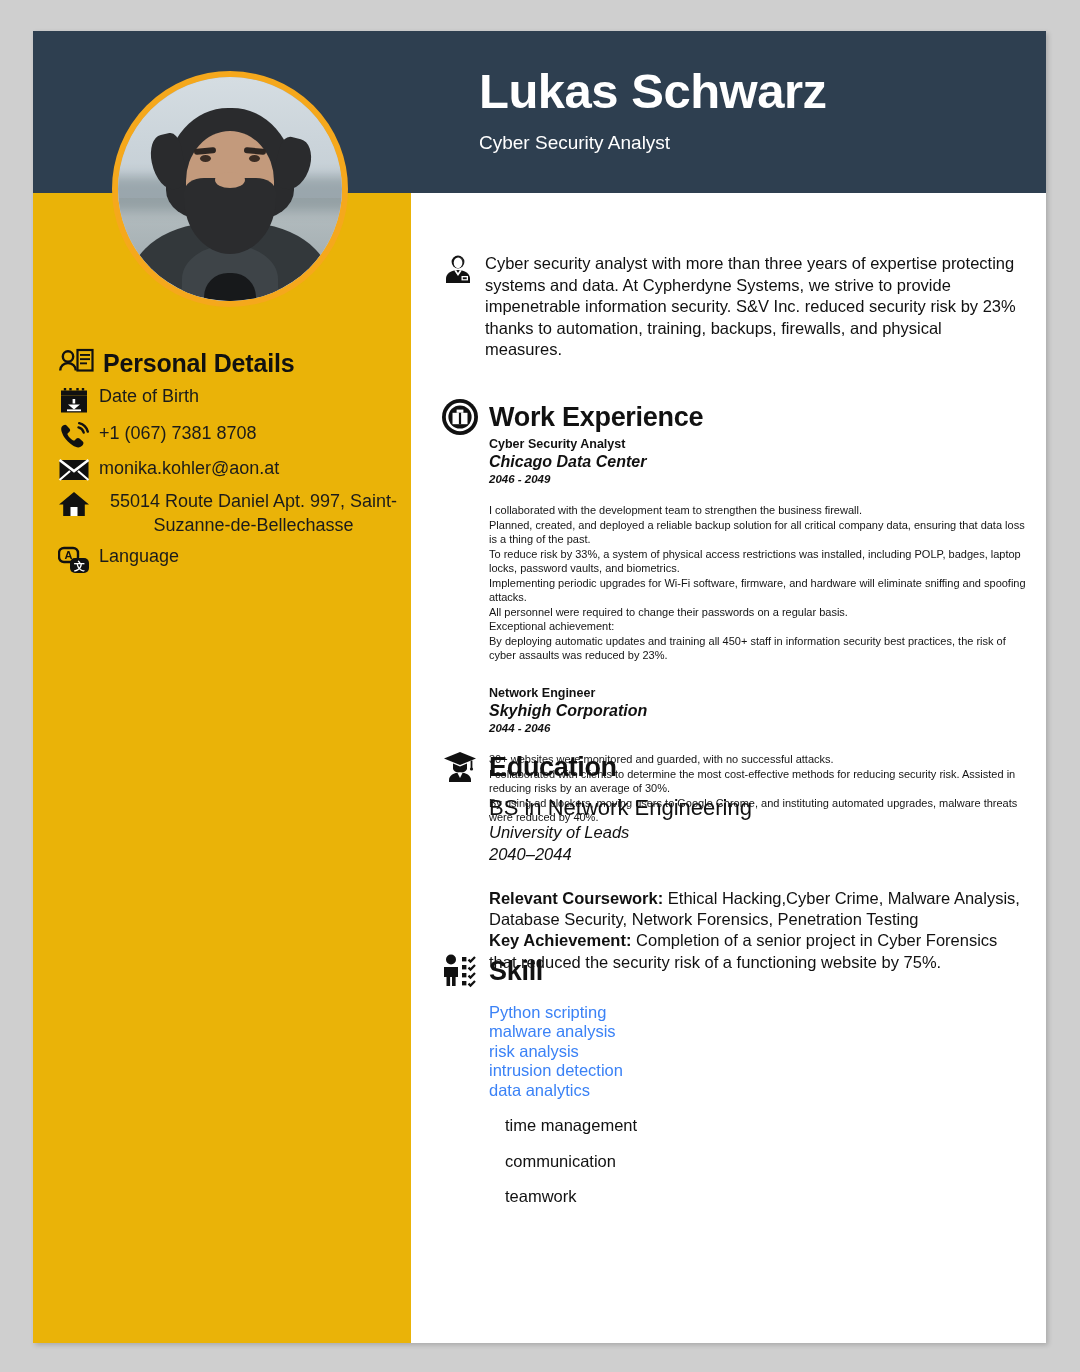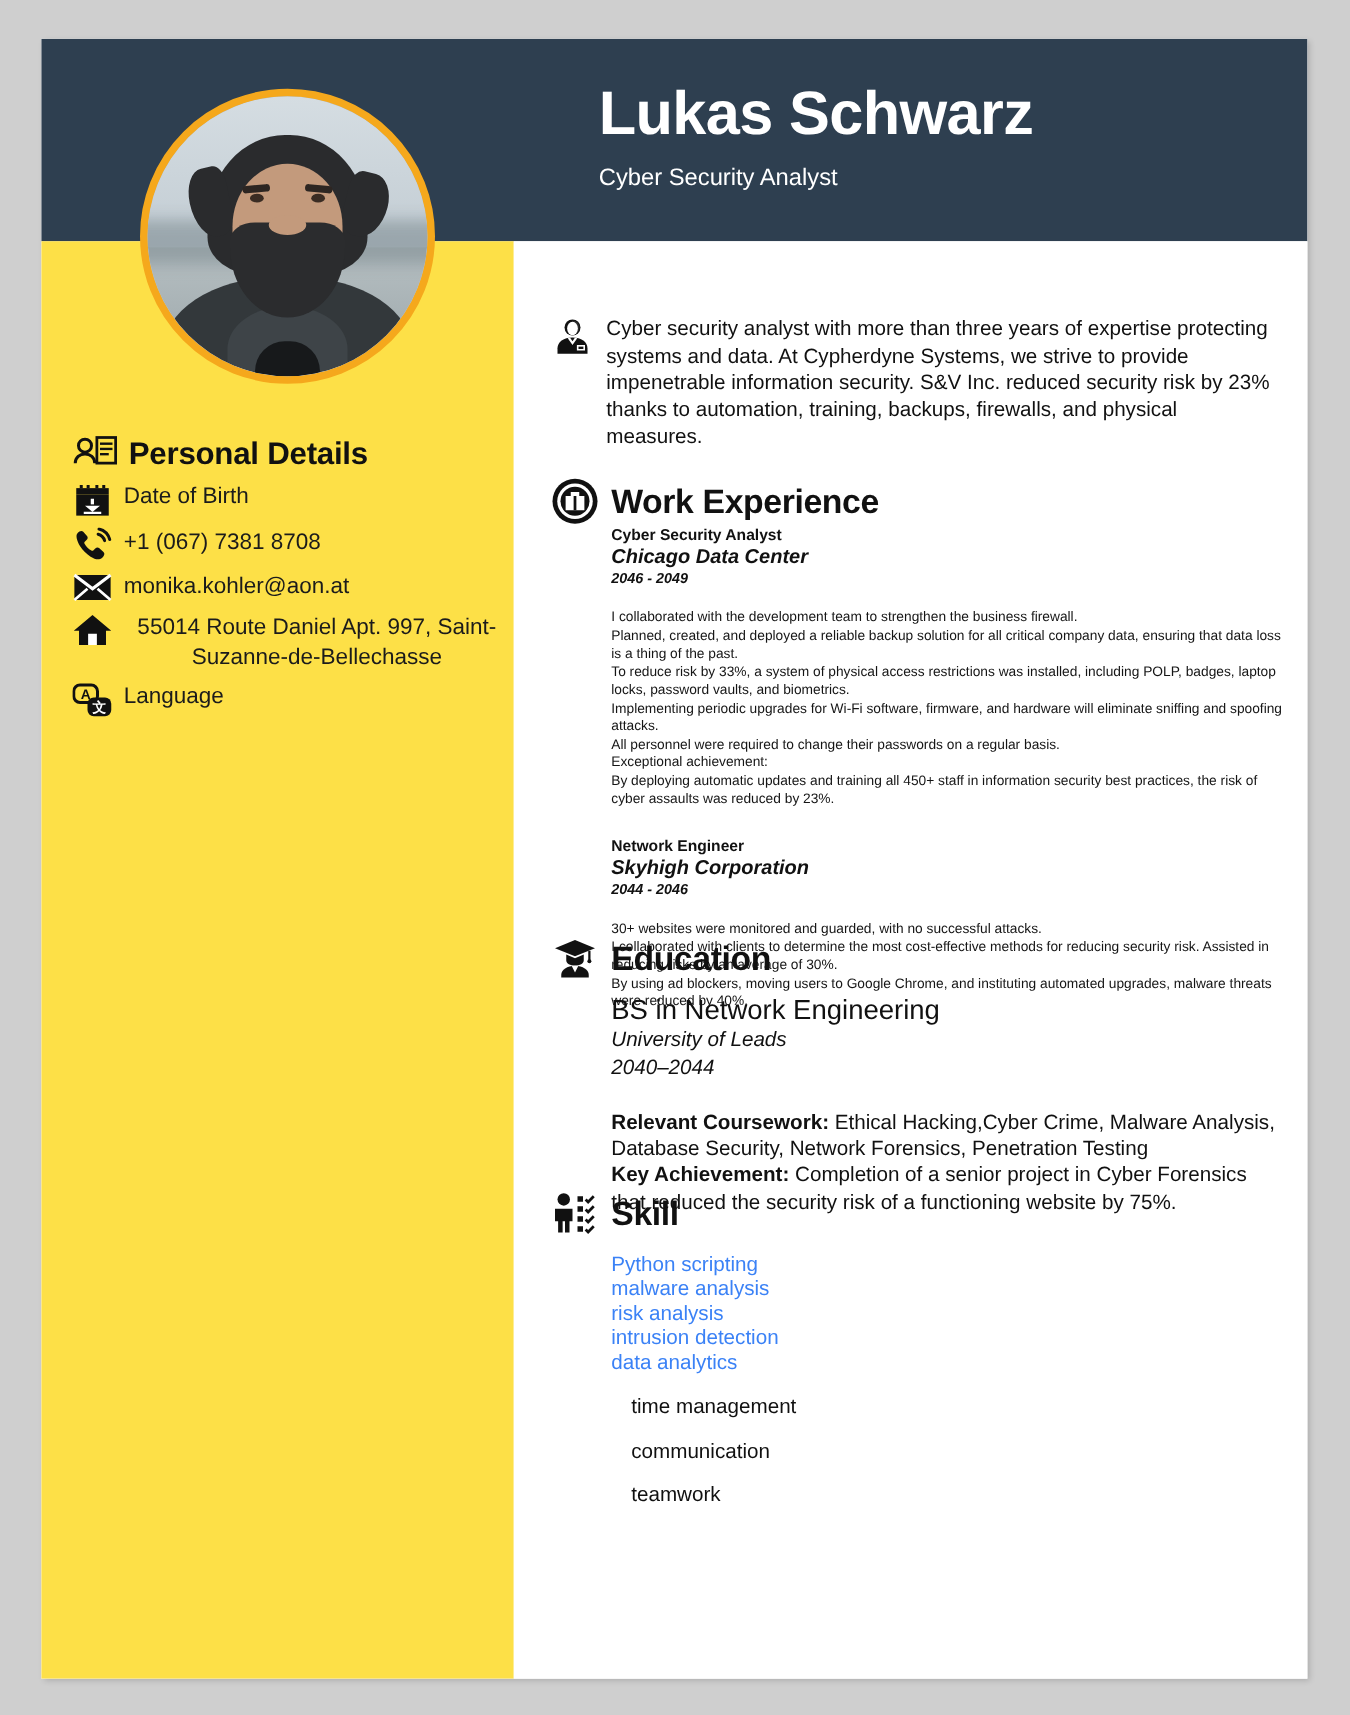--- a/index.html
+++ b/index.html
@@ -55,21 +55,21 @@
     font-weight: normal;
   }
 
   
   .sidebar {
     position: absolute;
     left: 0;
     top: 162px;
     width: 378px;
     height: 1150px;
-    background: #fde047;
+    background: #eab308;
   }
 
   
   .photo-wrap {
     position: absolute;
     left: 79px;
     top: 40px;
     width: 236px;
     height: 236px;
     border-radius: 50%;
@@ -258,21 +258,21 @@
     align-items: center;
     gap: 10px;
   }
   .sec-title {
     font-size: 27px;
     font-weight: bold;
     color: #111111;
     letter-spacing: -0.3px;
   }
 
-  .section-work { position: absolute; left: 30px; top: 189px; width: 585px; }
+  .section-work { position: absolute; left: 30px; top: 205px; width: 585px; }
   .section-edu  { position: absolute; left: 30px; top: 555px; width: 585px; }
   .section-skill{ position: absolute; left: 30px; top: 760px; width: 585px; }
 
   .job { margin-left: 48px; }
   .job-role {
     font-size: 12.5px;
     font-weight: bold;
     color: #111;
     line-height: 1.28;
   }

